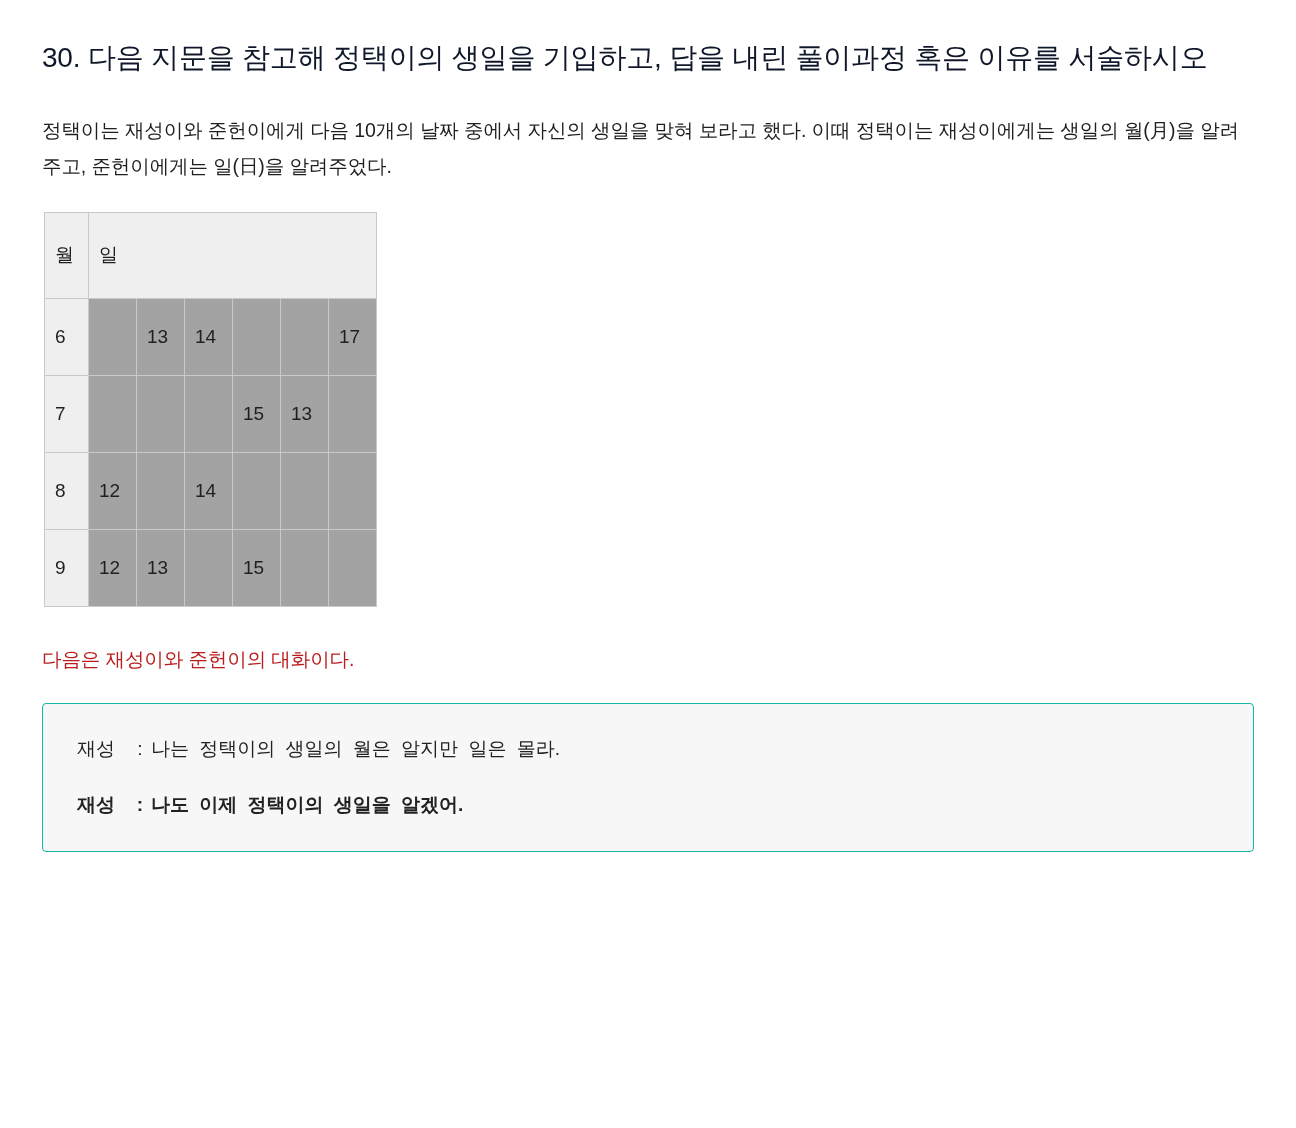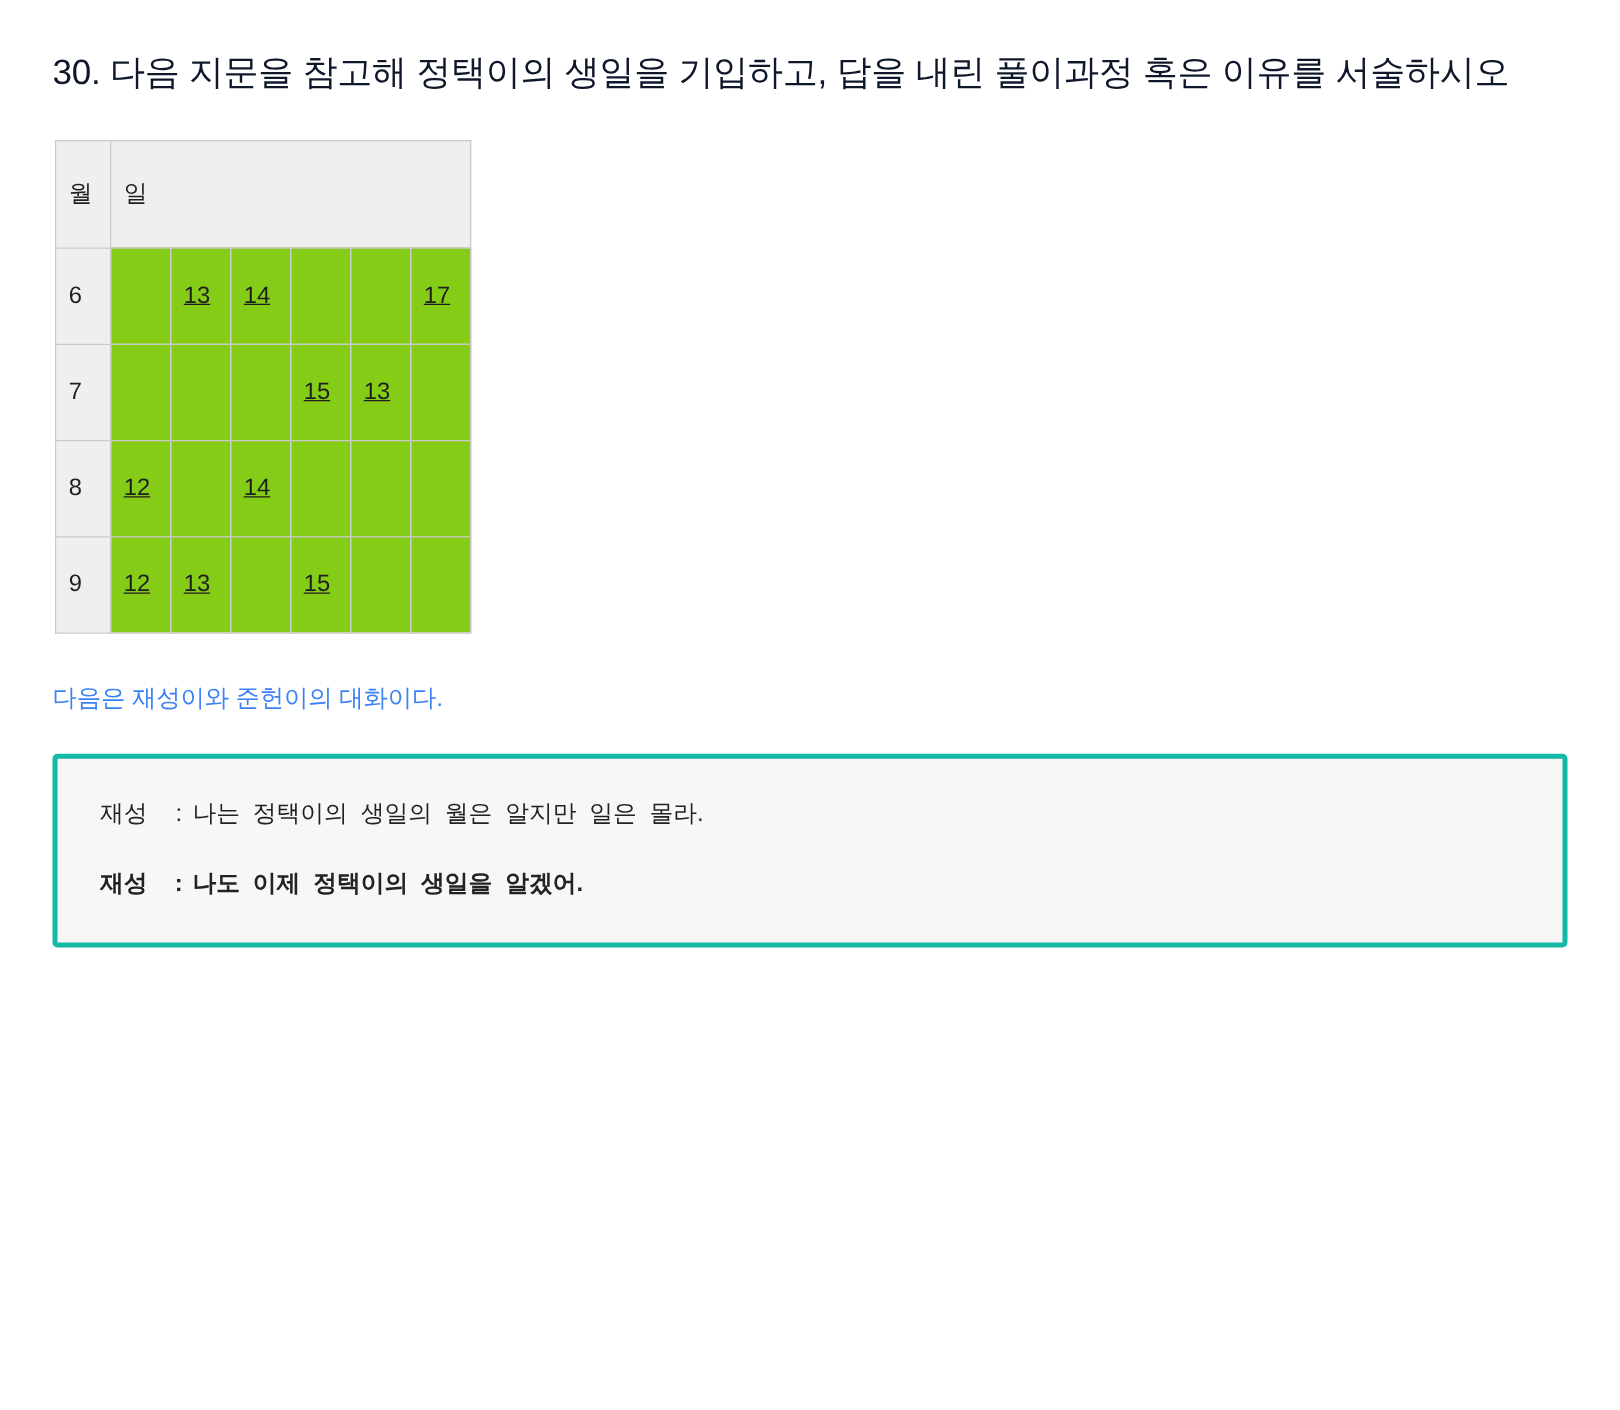--- a/index.html
+++ b/index.html
@@ -63,33 +63,32 @@
   }
   th.head-day {
     text-align: center;
   }
   td.month-cell {
     width: 44px;
     background: #efefef;
   }
   td.day-cell {
     width: 48px;
-    background: #84cc16;
+    background: #a3a3a3;
     text-align: left;
-    text-decoration: underline;
   }
   .mid-paragraph {
     font-size: 19.5px;
     line-height: 1.85;
-    color: #3b82f6;
+    color: #b91c1c;
     margin: 34px 0 26px 0;
     letter-spacing: -0.1px;
   }
   .dialogue-box {
-    border: 4px solid #14b8a6;
+    border: 1px solid #14b8a6;
     background: #f7f7f7;
     border-radius: 4px;
     padding: 30px 34px 30px 34px;
     box-sizing: border-box;
     max-width: 1212px;
   }
   .dialogue-line {
     font-size: 19px;
     line-height: 1.6;
     color: #222222;
@@ -116,20 +115,21 @@
     word-spacing: 5px;
   }
 </style>
 </head>
 <body>
 
 <div class="page">
 
   <h1 class="question-title">30. 다음 지문을 참고해 정택이의 생일을 기입하고, 답을 내린 풀이과정 혹은 이유를 서술하시오</h1>
 
+  <p class="intro-paragraph">정택이는 재성이와 준헌이에게 다음 10개의 날짜 중에서 자신의 생일을 맞혀 보라고 했다. 이때 정택이는 재성이에게는 생일의 월(月)을 알려주고, 준헌이에게는 일(日)을 알려주었다.</p>
 
   <table class="date-table">
     <thead>
       <tr>
         <th class="head-month">월</th>
         <th class="head-day" colspan="6">일</th>
       </tr>
     </thead>
     <tbody>
       <tr>

